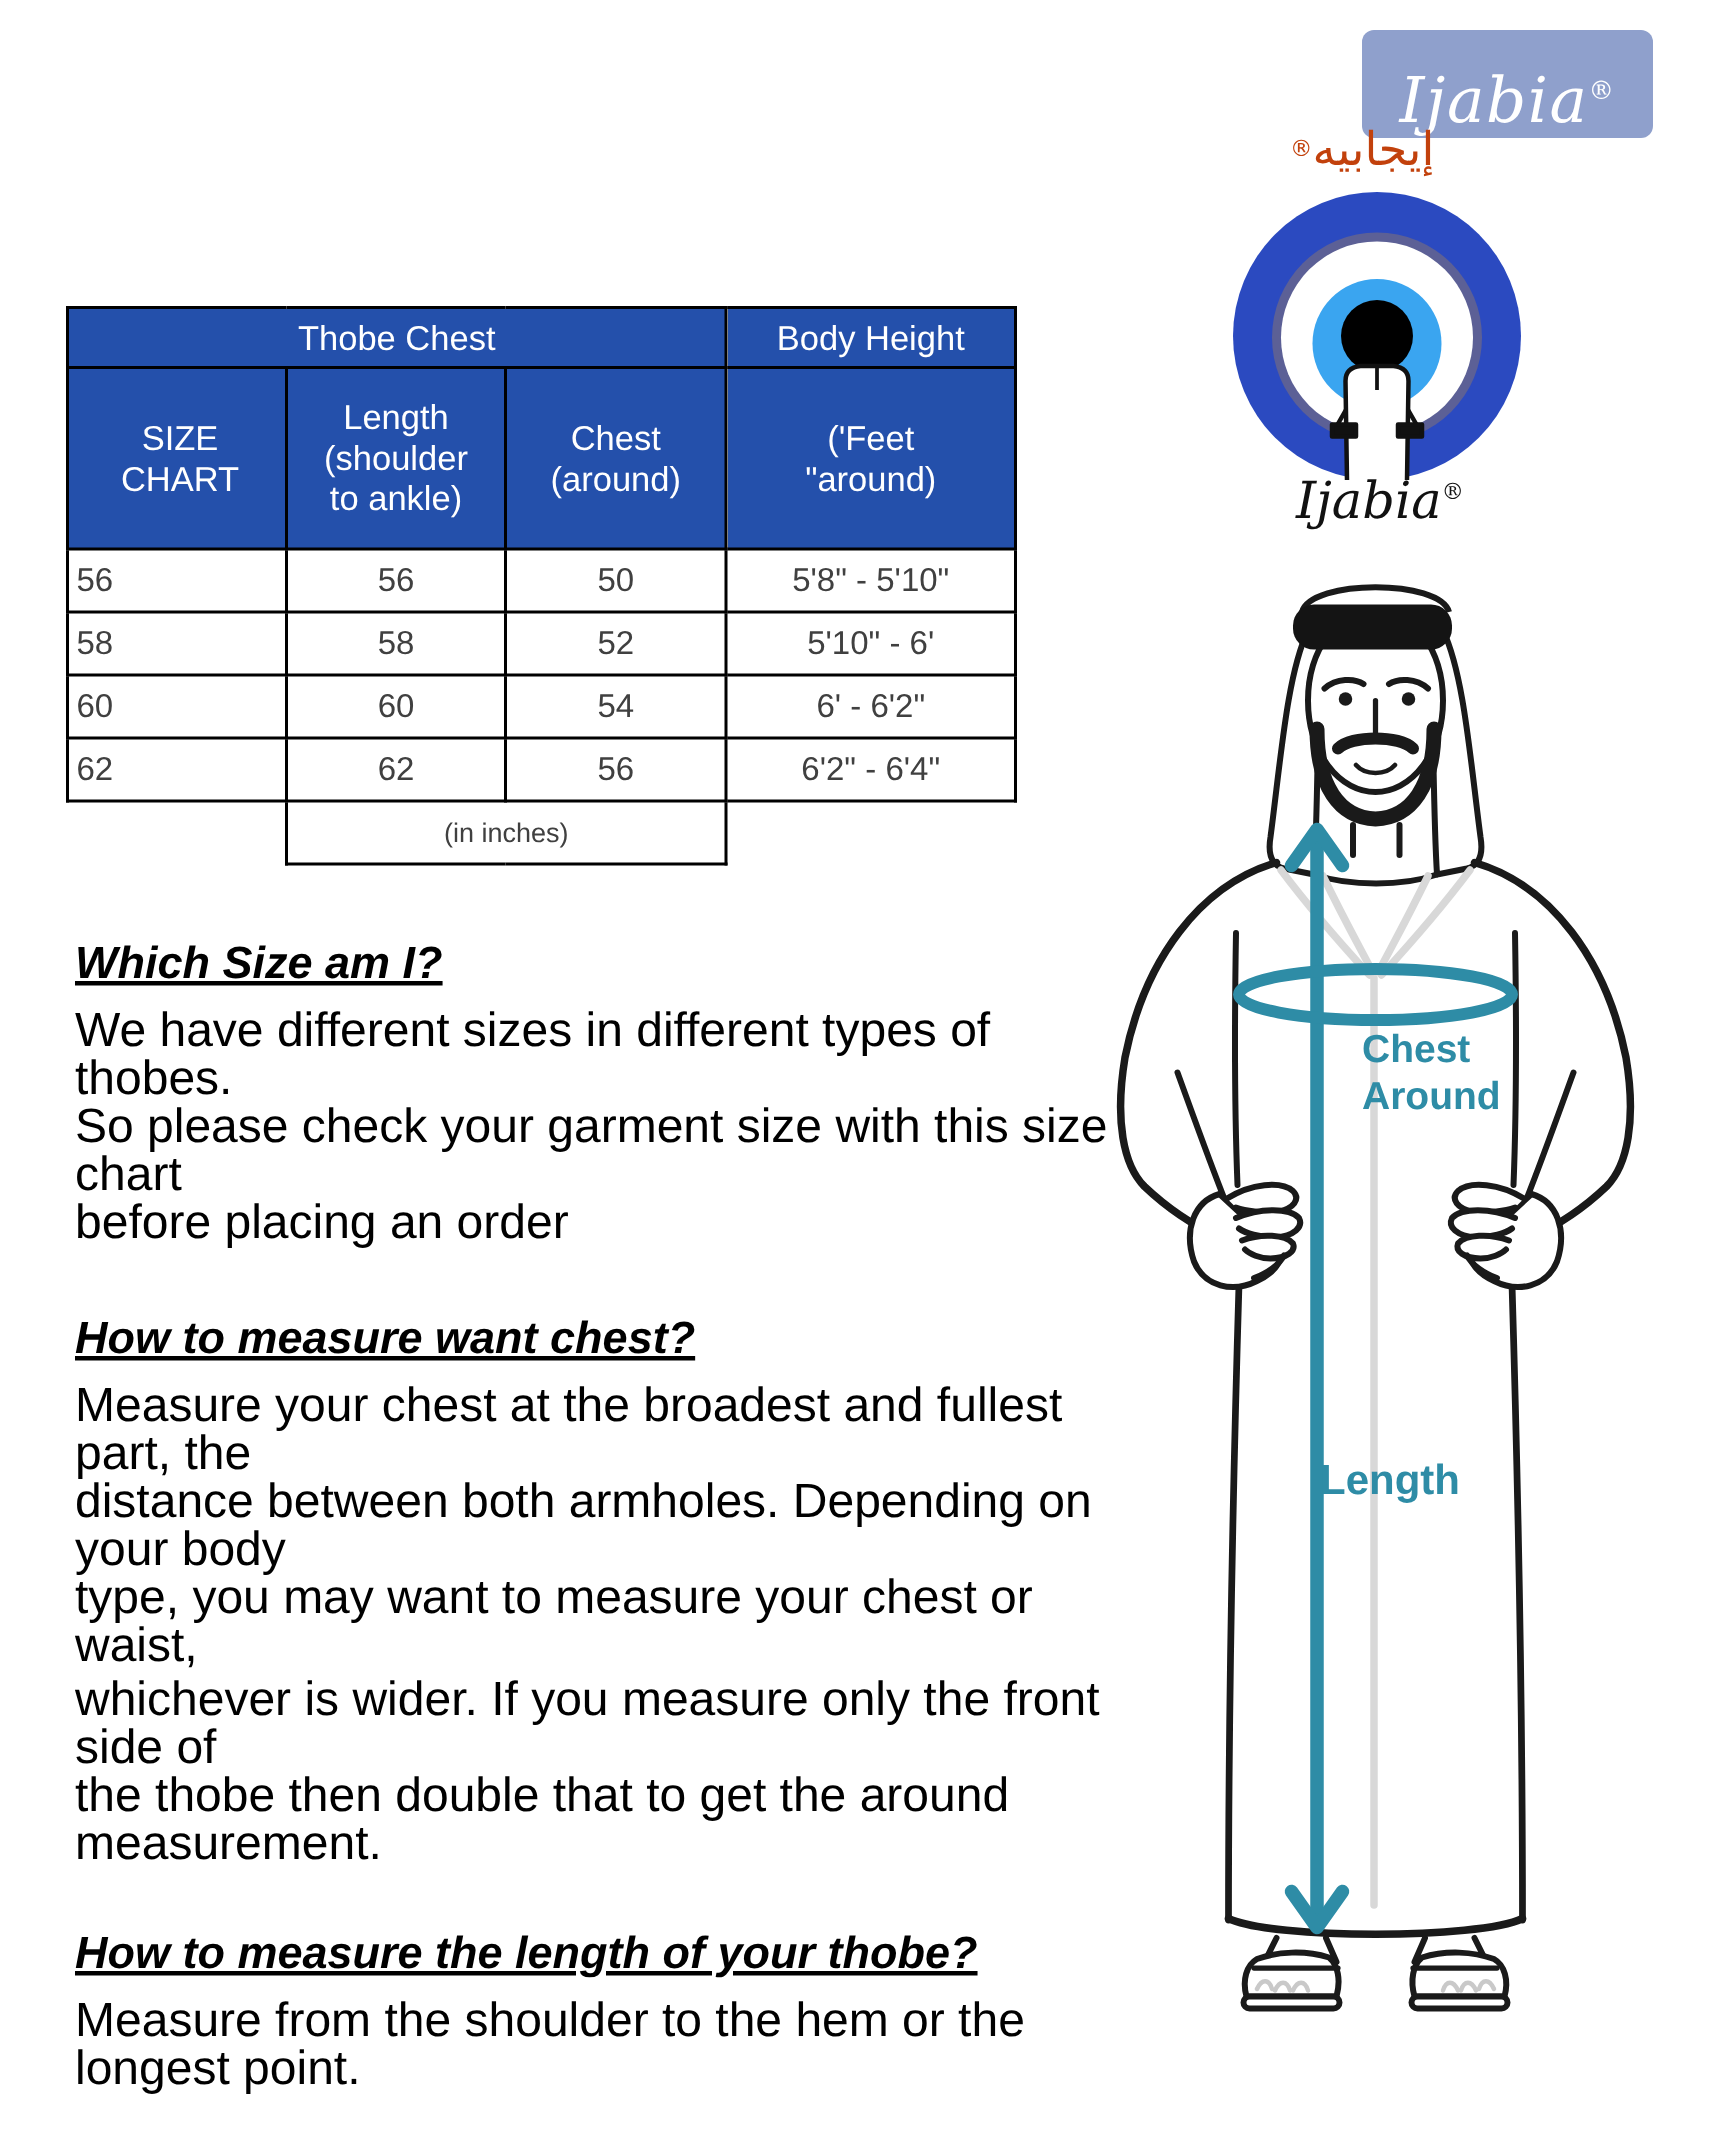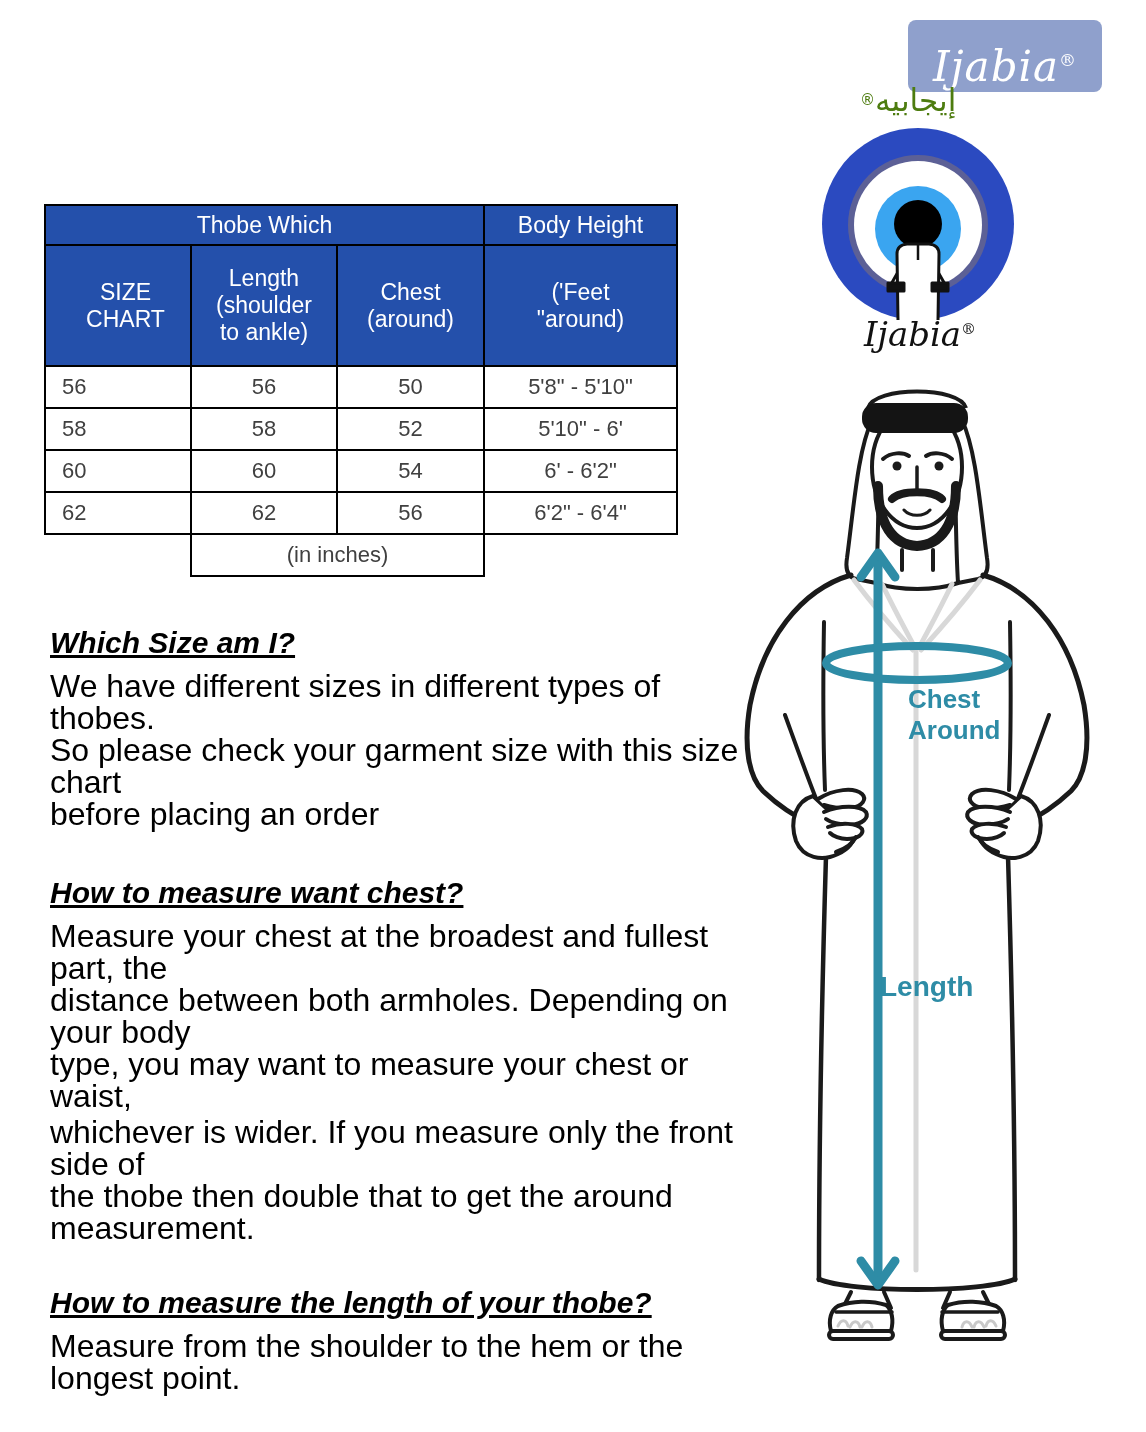--- a/index.html
+++ b/index.html
@@ -19,38 +19,38 @@
     white-space:pre-line; overflow:hidden;
   }
   .size-table th.hdr {
     background:#2450ab; color:#fff; font-size:23px; text-align:center;
   }
   .size-table .row1 th { height:36px; }
   .size-table .row2 th { height:117px; }
   .size-table td {
     height:38px; font-size:22px; text-align:center; color:#404040;
   }
-  .size-table .leftcell { text-align:left; padding-left:16px; }
+  .size-table .leftcell { text-align:left; padding-left:5px; }
   .size-table td.noborder { border:none; }
-  .size-table td.footnote { font-size:22px; }
+  .size-table td.footnote { font-size:18px; }
 
   
   .brand-plate {
     position:absolute; left:908px; top:20px; width:194px; height:72px;
     background:#8fa0cc; border-radius:8px;
     display:flex; align-items:flex-end; justify-content:center;
   }
   .brand-script {
     font-family:"DejaVu Serif", serif; font-style:italic;
     color:#ffffff; font-size:42px; line-height:1; padding-bottom:4px;
     letter-spacing:1px;
   }
   .brand-script sup { font-size:17px; font-style:normal; }
   .brand-arabic {
-    position:absolute; left:860px; top:82px; font-size:31px; color:#4d7c0f;
+    position:absolute; left:860px; top:82px; font-size:31px; color:#c2410c;
     font-family:"DejaVu Sans", sans-serif;
   }
   .brand-arabic .reg { font-size:15px; vertical-align:6px; }
   .eye-logo { position:absolute; left:810px; top:128px; }
   .logo-caption {
     position:absolute; left:846px; top:314px; width:148px; text-align:center;
     font-family:"DejaVu Serif", serif; font-style:italic; font-size:34px; color:#111;
   }
   .logo-caption sup { font-size:15px; font-style:normal; }
 
@@ -83,21 +83,21 @@
 
 <table class="size-table">
   <colgroup>
       <col style="width:146px">
       <col style="width:146px">
       <col style="width:147px">
       <col style="width:193px">
     </colgroup>
   <tbody>
       <tr class="row1">
-    <th class="hdr" colspan="3">Thobe Which</th>
+    <th class="hdr" colspan="3">Thobe Chest</th>
     <th class="hdr">Body Height</th>
   </tr>
   <tr class="row2">
     <th class="hdr leftcell">SIZE
 CHART</th>
     <th class="hdr">Length
 (shoulder
 to ankle)</th>
     <th class="hdr">Chest
 (around)</th>

